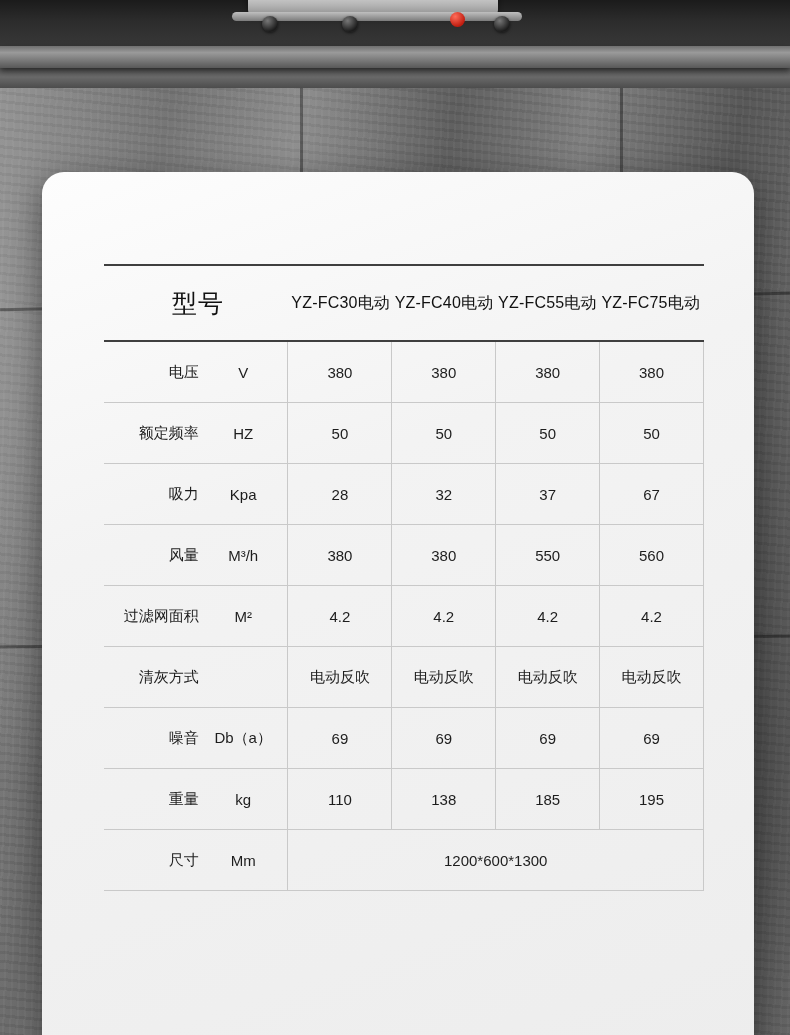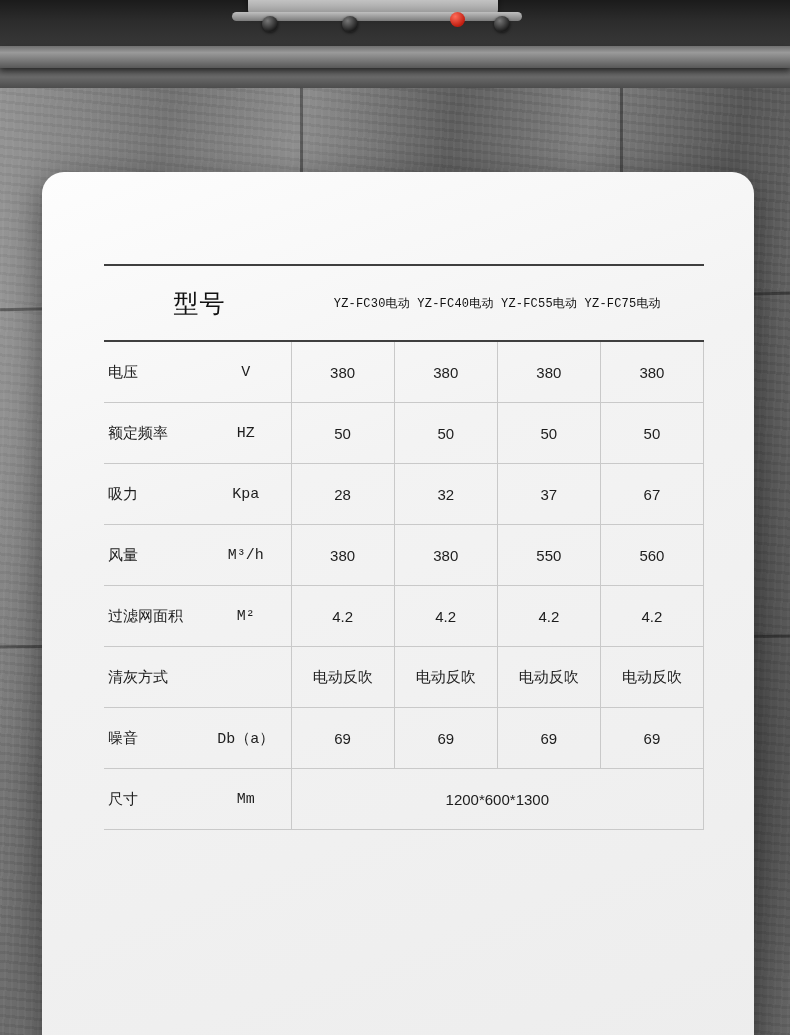--- a/index.html
+++ b/index.html
@@ -149,39 +149,39 @@
   
   .hdr-title {
     font-size: 25px;
     font-weight: bold;
     letter-spacing: 1px;
     text-align: left;
     padding-left: 4px !important;
     color: #111;
   }
   .hdr-models {
-    font-size: 12px;
+    font-size: 16px;
     font-weight: bold;
     color: #111;
     letter-spacing: .2px;
     white-space: nowrap;
   }
   tr.head-row td {
     height: 74px;
     border-top: 2px solid #3f3f3f;
     border-bottom: 2px solid #3f3f3f;
   }
 
   tr.data-row td {
     height: 60px;
     font-size: 15px;
     border-bottom: 1px solid #c9c9c9;
   }
   tr.data-row td.label {
-    text-align: left;
+    text-align: right;
     padding-left: 4px !important;
     width: 96px;
     font-size: 15px;
   }
   tr.data-row td.unit {
     width: 92px;
     font-size: 15px;
   }
   tr.data-row td.val {
     width: 103px;
@@ -189,21 +189,21 @@
     text-align: center;
   }
   tr.data-row td.val.last {
     border-right: 1px solid #c9c9c9;
   }
   tr.data-row td.valwide {
     border-left: 1px solid #c9c9c9;
     border-right: 1px solid #c9c9c9;
     font-size: 15px;
   }
-  .cjk { font-family: Liberation Mono, monospace; }
+  .cjk { font-family: Liberation Sans, sans-serif; }
 </style>
 </head>
 <body>
 
 <div id="page">
 
   <div class="bg">
     <div class="bg-top-dark"></div>
     <div class="bg-ledge2"></div>
     <div class="bg-ledge"></div>
@@ -291,20 +291,28 @@
             <td class="label cjk">噪音</td>
             <td class="unit cjk">Db（a）</td>
             <td class="val">69</td>
             <td class="val">69</td>
             <td class="val">69</td>
             <td class="val last">69</td>
           </tr>
 
 
 
+          <tr class="data-row">
+            <td class="label cjk">重量</td>
+            <td class="unit cjk">kg</td>
+            <td class="val">110</td>
+            <td class="val">138</td>
+            <td class="val">185</td>
+            <td class="val last">195</td>
+          </tr>
 
           <tr class="data-row">
             <td class="label cjk">尺寸</td>
             <td class="unit cjk">Mm</td>
             <td class="valwide" colspan="4">1200*600*1300</td>
           </tr>
         </tbody>
       </table>
     </div>
   </div>

